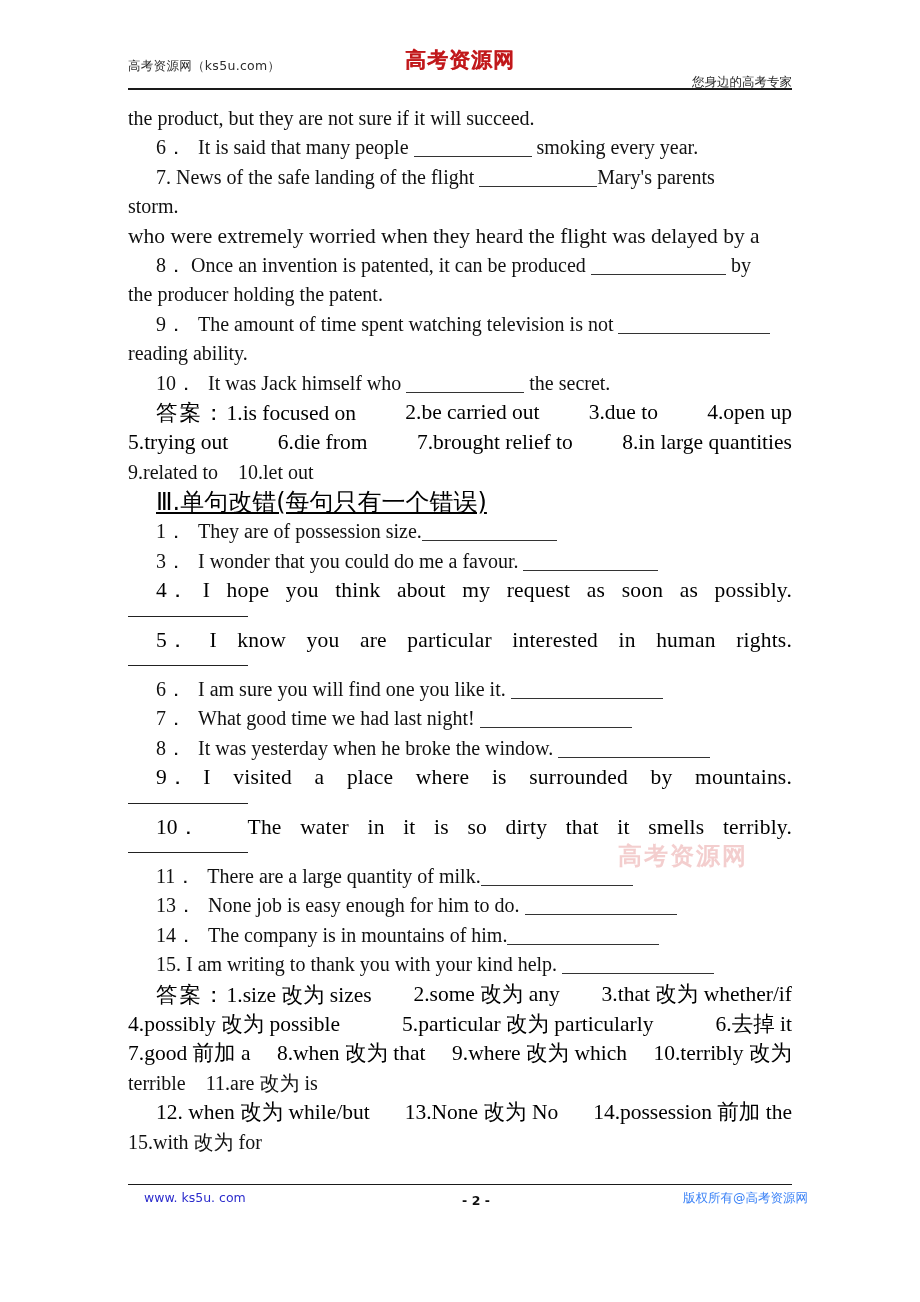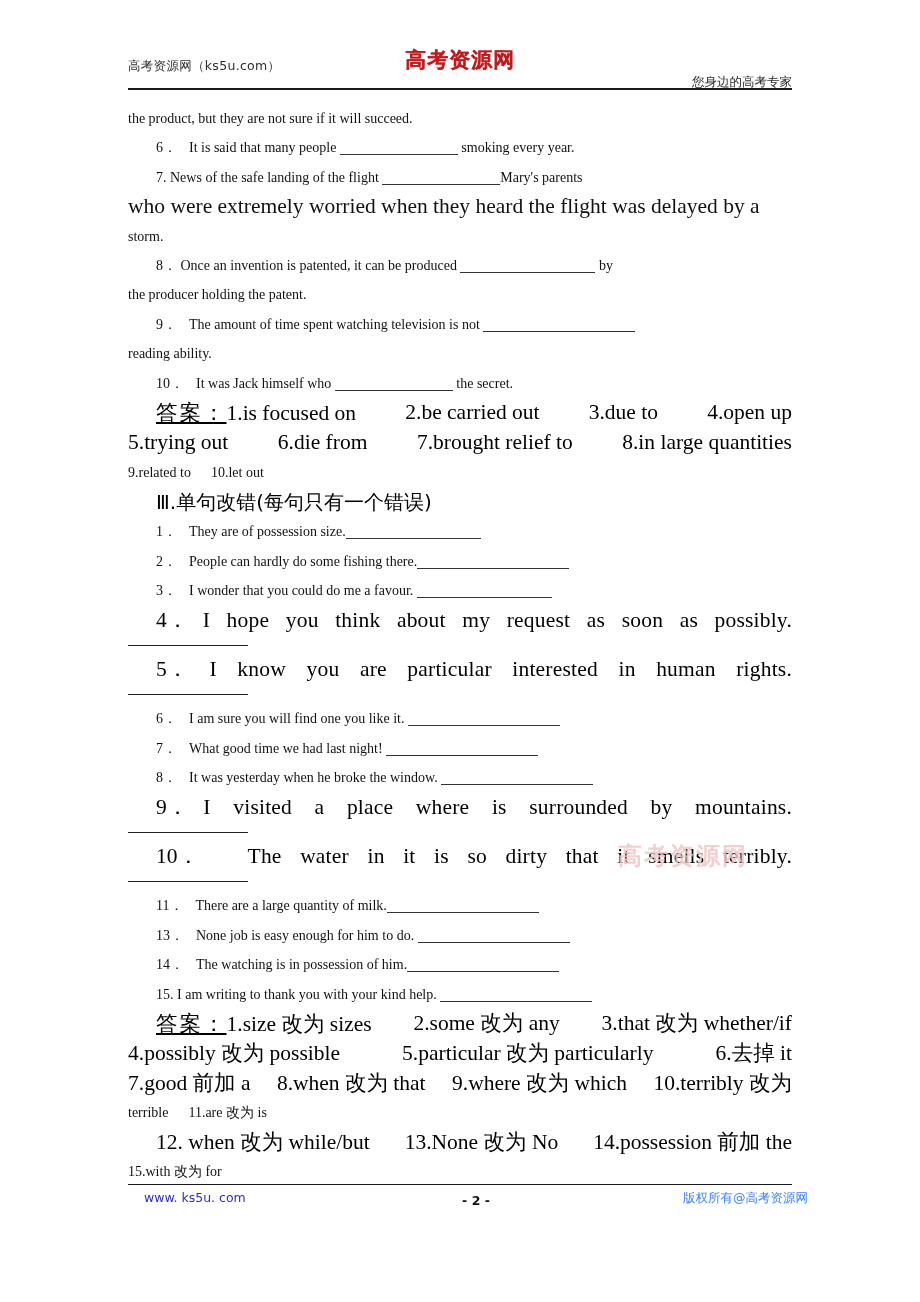--- a/index.html
+++ b/index.html
@@ -76,21 +76,21 @@
   }
 
   
   .content {
     position: absolute;
     left: 128px;
     top: 104px;
     width: 664px;
   }
   .line {
-    font-size: 14px;
+    font-size: 20px;
     line-height: 29.4px;
     color: #111;
     white-space: nowrap;
   }
   .indent {
     display: inline-block;
     width: 28px;
   }
   .blank {
     display: inline-block;
@@ -106,29 +106,29 @@
     display: block;
     width: 120px;
     border-bottom: 1.7px solid #222;
     height: 0;
     margin: 10px 0 9px 0;
   }
 
   
   .heading-cn {
     font-family: "DejaVu Sans", "Liberation Sans", sans-serif;
-    font-size: 20px;
+    font-size: 24px;
     line-height: 30px;
     white-space: nowrap;
+    text-decoration: underline;
   }
   .answer-label {
     font-family: "DejaVu Sans", "Liberation Sans", sans-serif;
     font-weight: normal;
     letter-spacing: 2px;
-    text-decoration: underline;
   }
   .sp-sm { display:inline-block; width: 12px; }
   .sp-md { display:inline-block; width: 20px; }
 
   
   .spread {
     display: flex;
     justify-content: space-between;
     font-size: 21.5px;
     line-height: 29.4px;
@@ -213,24 +213,24 @@
       <span class="indent"></span><span>6．</span><span class="sp-sm"></span><span>It is said that many people</span>
       <span class="blank b-med"></span>
       <span>smoking every year.</span>
     </div>
 
     <div class="line">
       <span class="indent"></span><span>7.</span>
       <span>News of the safe landing of the flight</span>
       <span class="blank b-med"></span><span>Mary's parents</span>
     </div>
+    <div class="line">storm.</div>
     <div class="line spread">
       <span>who were extremely worried when they heard the flight was delayed by a</span>
     </div>
-    <div class="line">storm.</div>
 
     <div class="line">
       <span class="indent"></span><span>8．</span>
       <span>Once an invention is patented, it can be produced</span>
       <span class="blank b-long"></span>
       <span>by</span>
     </div>
     <div class="line">the producer holding the patent.</div>
 
     <div class="line">
@@ -262,23 +262,20 @@
     </div>
 
     <div class="heading-cn">
       <span class="indent"></span><span>Ⅲ.单句改错(每句只有一个错误)</span>
     </div>
 
     <div class="line">
       <span class="indent"></span><span>1．</span><span class="sp-sm"></span><span>They are of possession size.</span><span class="blank b-long"></span>
     </div>
 
-    <div class="line">
-      <span class="indent"></span><span>2．</span><span class="sp-sm"></span><span>People can hardly do some fishing there.</span><span class="blank b-xl"></span>
-    </div>
 
     <div class="line">
       <span class="indent"></span><span>3．</span><span class="sp-sm"></span><span>I wonder that you could do me a favour.</span> <span class="blank b-long"></span>
     </div>
 
     <div class="spread">
       <span><span class="indent"></span><span>4．</span></span>
       <span style="letter-spacing:0.2px;word-spacing:11px;">I hope you think about my request as soon as possibly.</span>
     </div>
     <div class="standalone-blank"></div>
@@ -316,21 +313,21 @@
     <div class="line">
       <span class="indent"></span><span>11．</span><span class="sp-sm"></span><span>There are a large quantity of milk.</span><span class="blank b-xl"></span>
     </div>
 
 
     <div class="line">
       <span class="indent"></span><span>13．</span><span class="sp-sm"></span><span>None job is easy enough for him to do.</span> <span class="blank b-xl"></span>
     </div>
 
     <div class="line">
-      <span class="indent"></span><span>14．</span><span class="sp-sm"></span><span>The watching is in possession of him.</span><span class="blank b-xl"></span>
+      <span class="indent"></span><span>14．</span><span class="sp-sm"></span><span>The company is in mountains of him.</span><span class="blank b-xl"></span>
     </div>
 
     <div class="line">
       <span class="indent"></span><span>15.</span> <span>I am writing to thank you with your kind help.</span> <span class="blank b-xl"></span>
     </div>
 
     <div class="spread">
       <span><span class="indent"></span><span class="answer-label">答案：</span><span>1.size 改为 sizes</span></span>
       <span>2.some 改为 any</span>
       <span>3.that 改为 whether/if</span>

